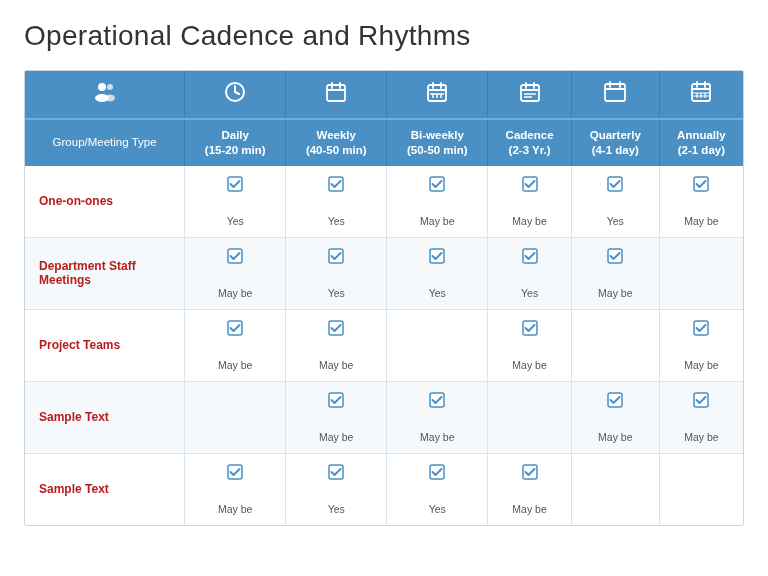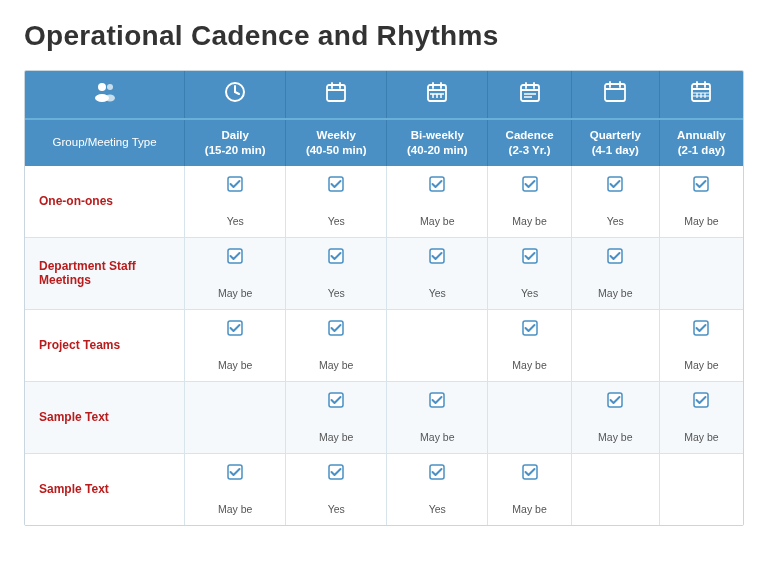--- a/index.html
+++ b/index.html
@@ -6,21 +6,21 @@
     body {
       font-family: 'Segoe UI', Arial, sans-serif;
       background: #fff;
       width: 768px;
       min-height: 576px;
       padding: 20px 24px;
     }
 
     h1 {
       font-size: 28px;
-      font-weight: 700;
+      font-weight: 400;
       color: #333;
       margin-bottom: 18px;
       letter-spacing: 0.3px;
     }
 
     .table-wrap {
       border: 1px solid #c9d6df;
       border-radius: 2px;
       overflow: hidden;
     }
@@ -169,21 +169,21 @@
               <line x1="11" y1="12" x2="11" y2="17" stroke="white" stroke-width="1.2"></line>
               <line x1="15" y1="12" x2="15" y2="17" stroke="white" stroke-width="1.2"></line>
               <line x1="3" y1="12" x2="19" y2="12" stroke="white" stroke-width="1.2"></line>
               <line x1="3" y1="15" x2="19" y2="15" stroke="white" stroke-width="1.2"></line>
             </svg></th>
         </tr>
       <tr class="label-row" id="label-row">
       <th class="group-type">Group/Meeting Type</th>
           <th><span>Daily</span><br><span>(15-20 min)</span></th>
           <th><span>Weekly</span><br><span>(40-50 min)</span></th>
-          <th><span>Bi-weekly</span><br><span>(40-20 min)</span></th>
+          <th><span>Bi-weekly</span><br><span>(50-50 min)</span></th>
           <th><span>Cadence</span><br><span>(2-3 Yr.)</span></th>
           <th><span>Quarterly</span><br><span>(4-1 day)</span></th>
           <th><span>Annually</span><br><span>(2-1 day)</span></th>
         </tr>
     </thead>
     <tbody id="table-body">
     <tr>
           <td class="row-label">One-on-ones</td>
           <td>
             <div class="cell-content">

